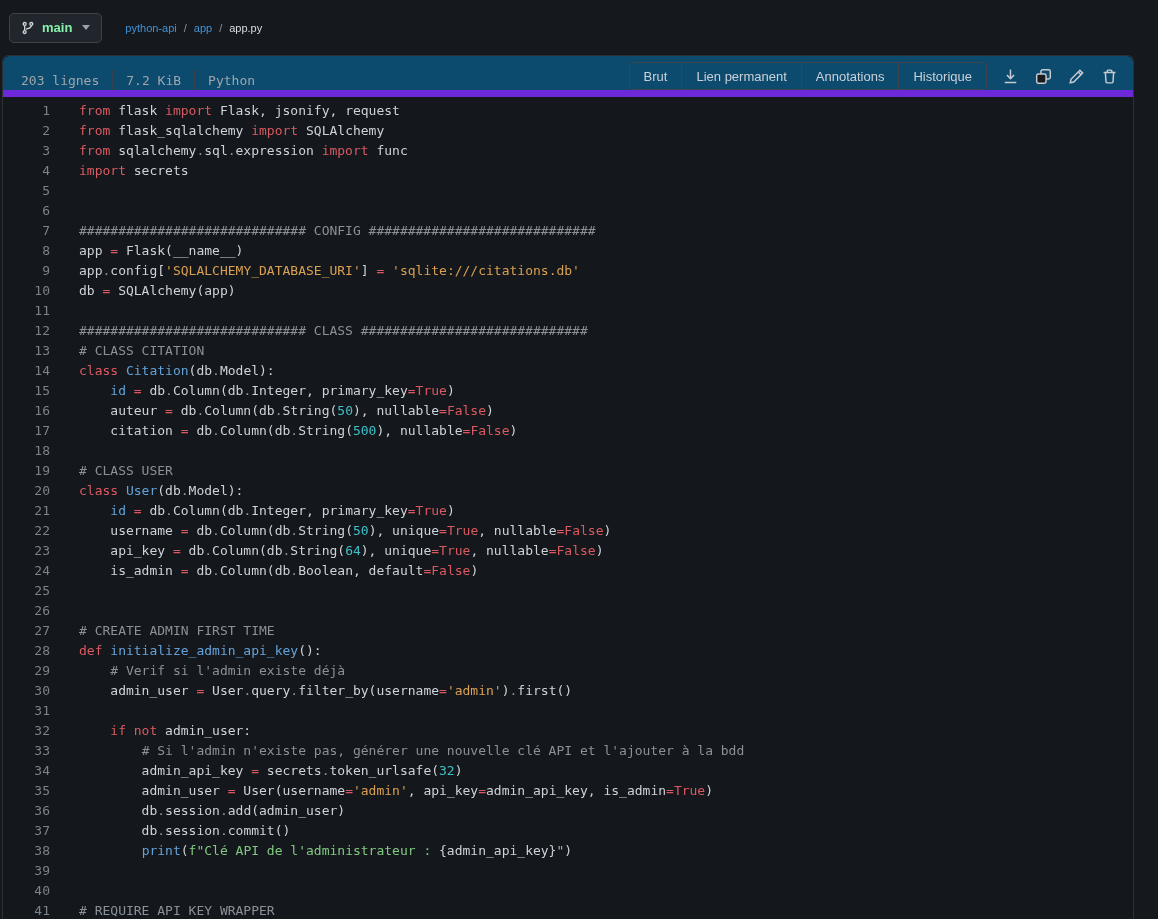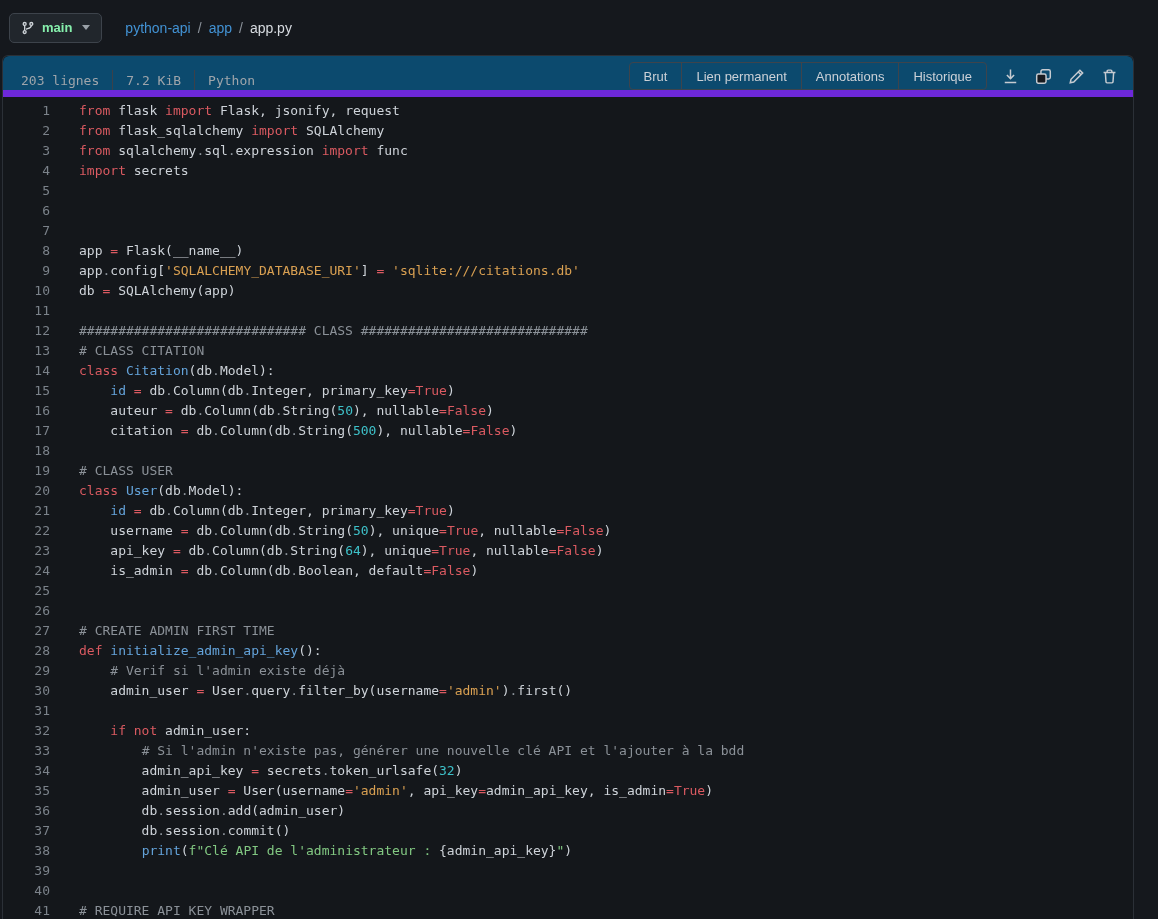--- a/index.html
+++ b/index.html
@@ -7,21 +7,21 @@
               font-family:"Liberation Sans", sans-serif; }
 
   
   .topbar { height:55px; display:flex; align-items:center; padding-left:9px; gap:23px; }
   .branch-btn { display:inline-flex; align-items:center; gap:7px; height:30px; padding:0 11px;
                 background:#21262c; border:1px solid #3d434b; border-radius:5px;
                 color:#86efac; font-size:13px; font-weight:700; cursor:pointer;
                 font-family:"Liberation Sans", sans-serif; }
   .caret { width:0; height:0; border-left:4px solid transparent; border-right:4px solid transparent;
            border-top:5px solid #9aa1a8; margin-left:3px; }
-  .breadcrumb { font-size:14px; color:#8b929a; display:flex; gap:7px; align-items:flex-end; }
+  .breadcrumb { font-size:11px; color:#8b929a; display:flex; gap:7px; align-items:flex-end; }
   .breadcrumb a { color:#4292d4; text-decoration:none; cursor:pointer; }
   .breadcrumb .cur { color:#d8dce1; }
 
   
   .filebox { margin:0 24px 0 2px; border:1px solid #2b3037; border-bottom:none;
              border-radius:6px 6px 0 0; background:#14171b; height:864px; overflow:hidden; }
   .toolbar { height:41px; display:flex; align-items:flex-end; padding:0 14px 0 18px;
              border-bottom:7px solid #6d28d9; background:#0c4a6e; border-radius:6px 6px 0 0; }
   .meta { display:flex; align-items:center; font-family:"DejaVu Sans Mono", monospace;
           font-size:13px; color:#9fa5ab; height:20px; }
@@ -149,20 +149,21 @@
       <div class="line">
         <span class="ln">5</span>
         <span class="lc"></span>
       </div>
       <div class="line">
         <span class="ln">6</span>
         <span class="lc"></span>
       </div>
       <div class="line">
         <span class="ln">7</span>
+        <span class="lc"><span class="tok-c">############################# CONFIG #############################</span></span>
       </div>
       <div class="line">
         <span class="ln">8</span>
         <span class="lc"><span class="tok-p">app </span><span class="tok-k">=</span><span class="tok-p"> Flask(__name__)</span></span>
       </div>
       <div class="line">
         <span class="ln">9</span>
         <span class="lc"><span class="tok-p">app</span><span class="tok-d">.</span><span class="tok-p">config[</span><span class="tok-s">'SQLALCHEMY_DATABASE_URI'</span><span class="tok-p">] </span><span class="tok-k">=</span><span class="tok-p"> </span><span class="tok-s">'sqlite:///citations.db'</span></span>
       </div>
       <div class="line">

